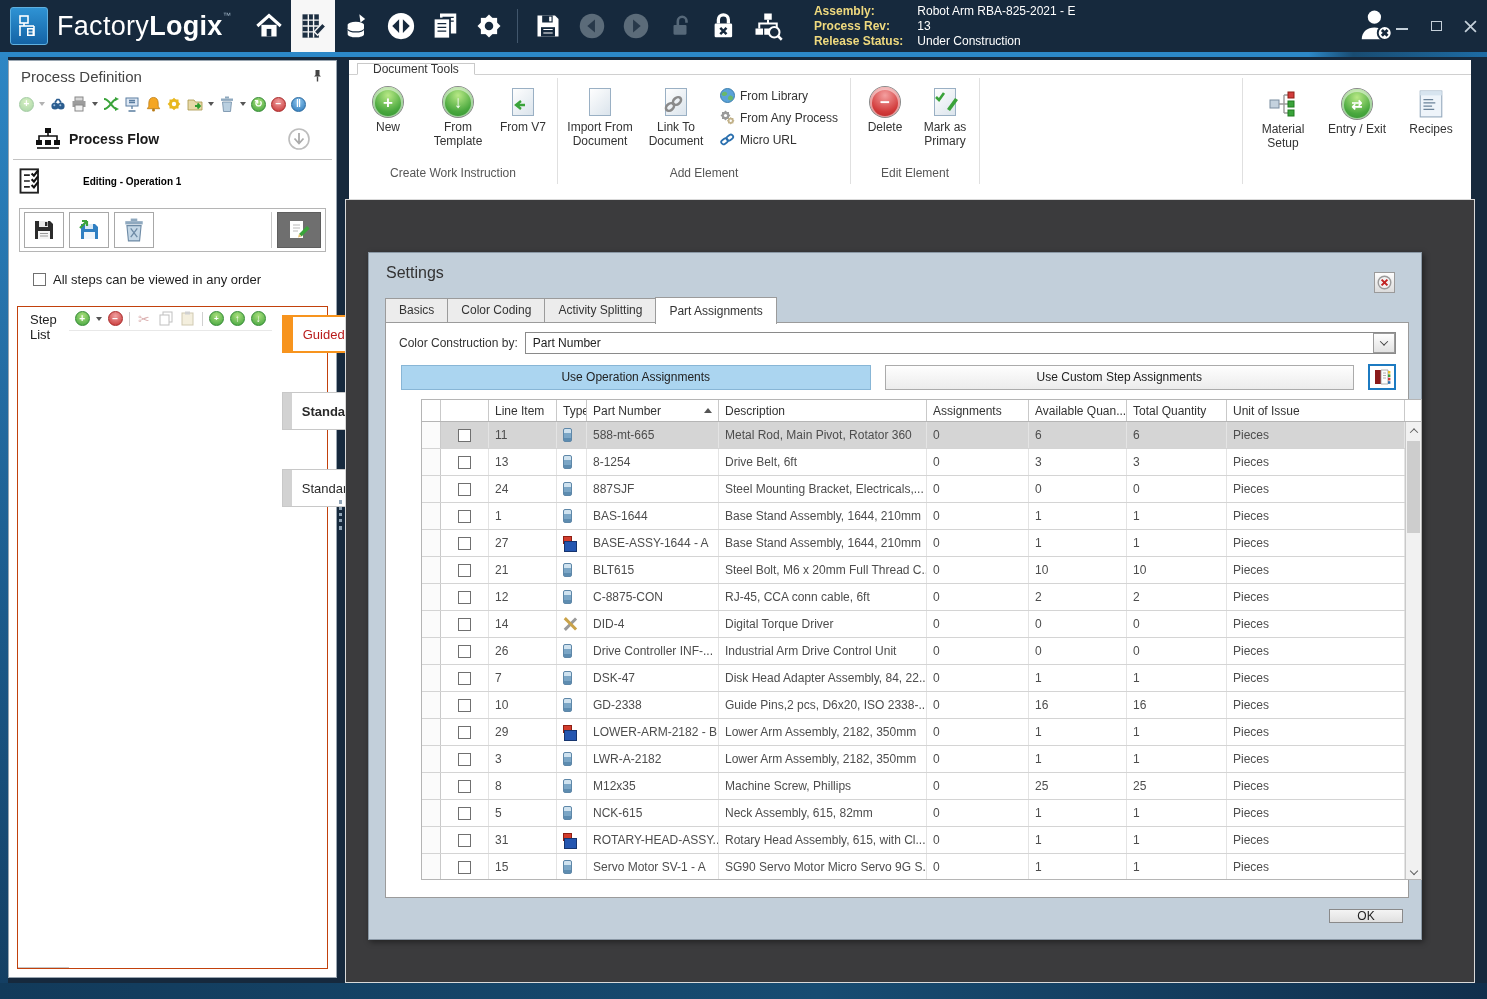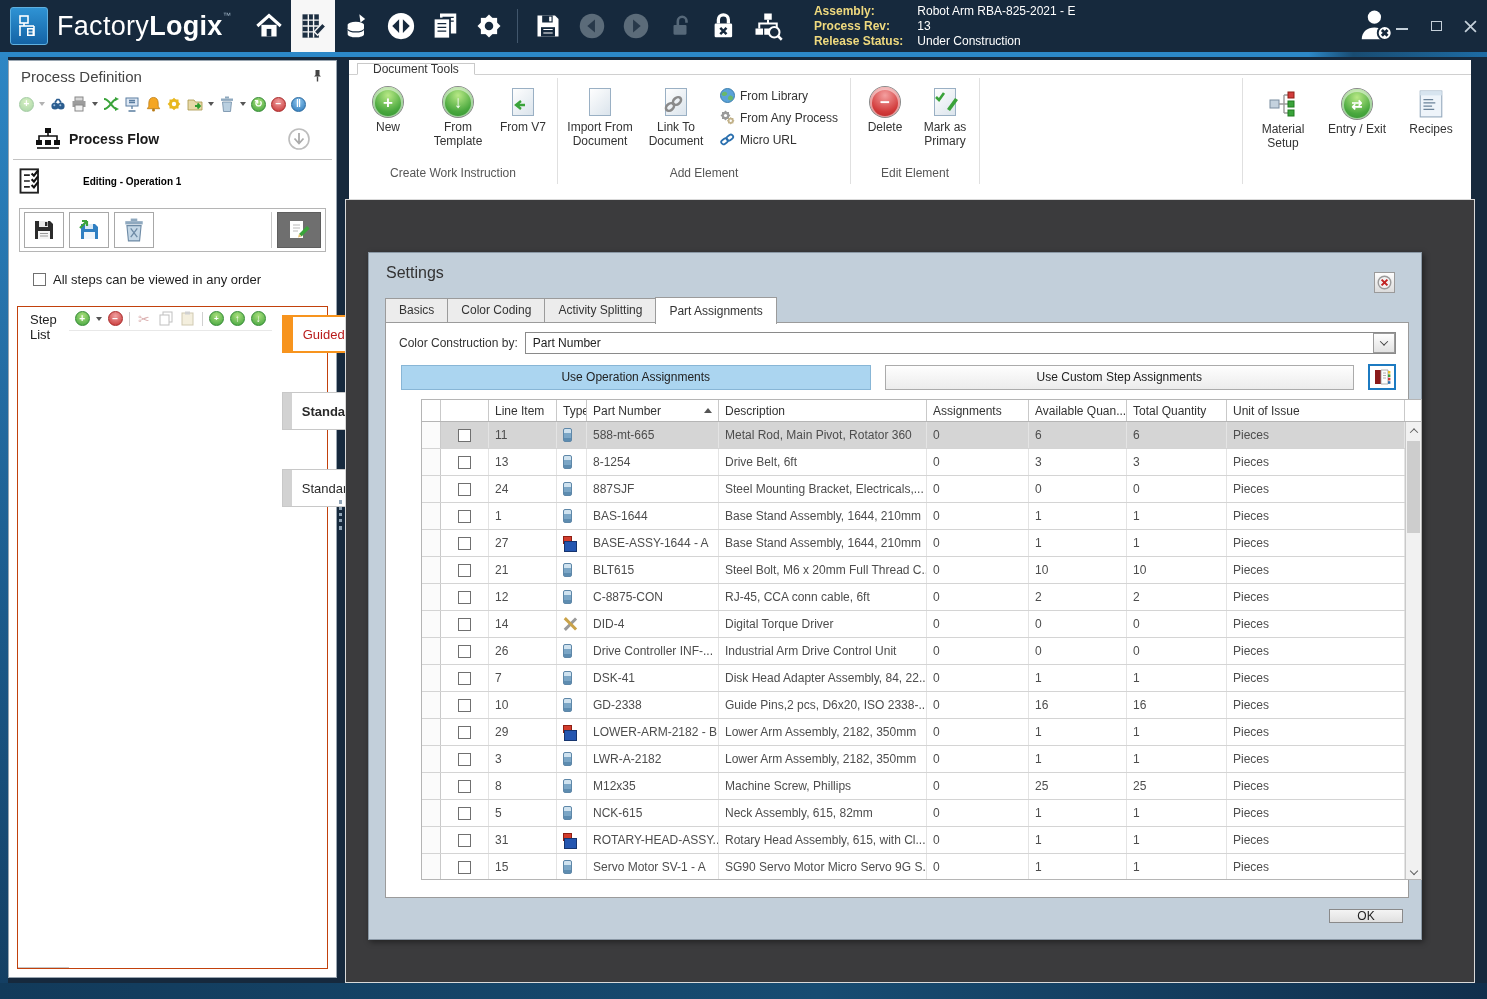--- a/index.html
+++ b/index.html
@@ -896,21 +896,21 @@
   </div>
             <div class="pr">
     <div class="c rowhdr"></div>
     <div class="c ck">
                 <span class="cb"></span>
               </div>
     <div class="c">7</div>
     <div class="c">
                 <span class="jar"></span>
               </div>
-    <div class="c">DSK-41</div>
+    <div class="c">DSK-47</div>
     <div class="c">Disk Head Adapter Assembly, 84, 22...</div>
     <div class="c">0</div>
     <div class="c">1</div>
     <div class="c">1</div>
     <div class="c">Pieces</div>
   </div>
             <div class="pr">
     <div class="c rowhdr"></div>
     <div class="c ck">
                 <span class="cb"></span>

